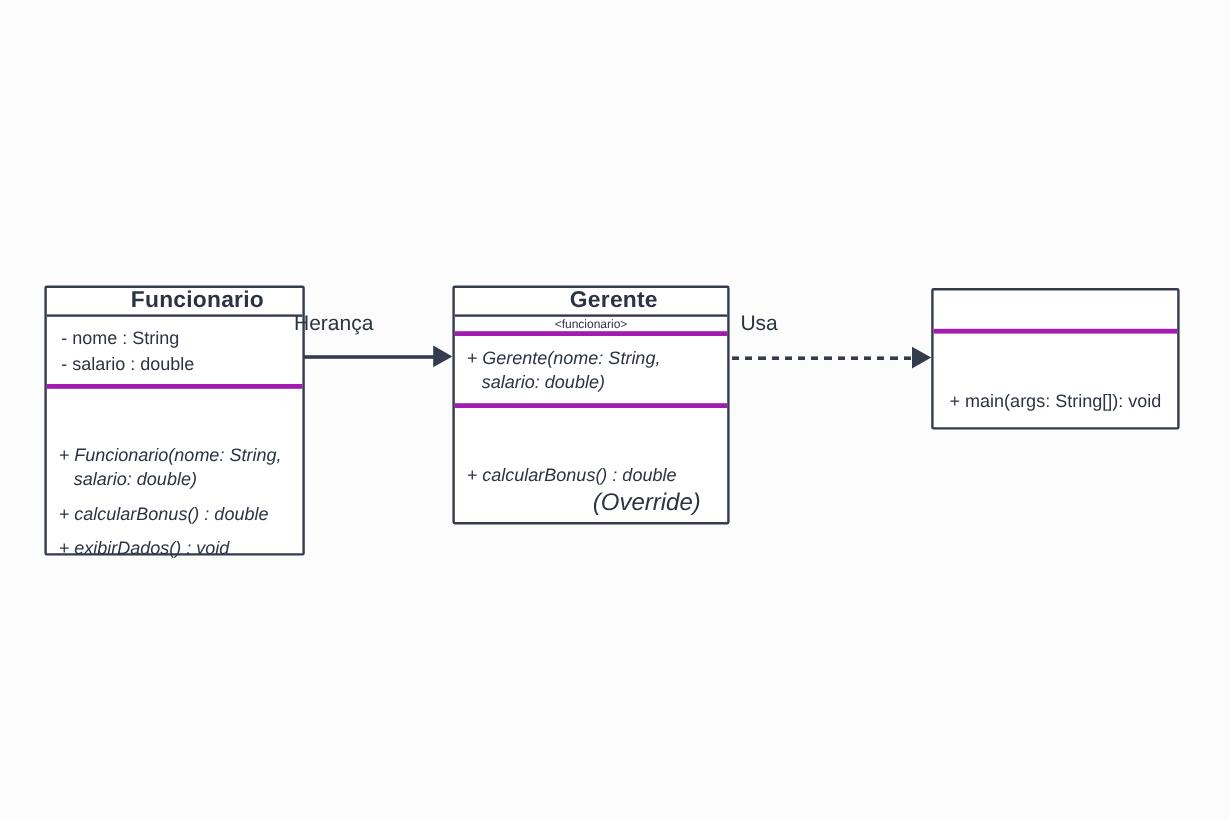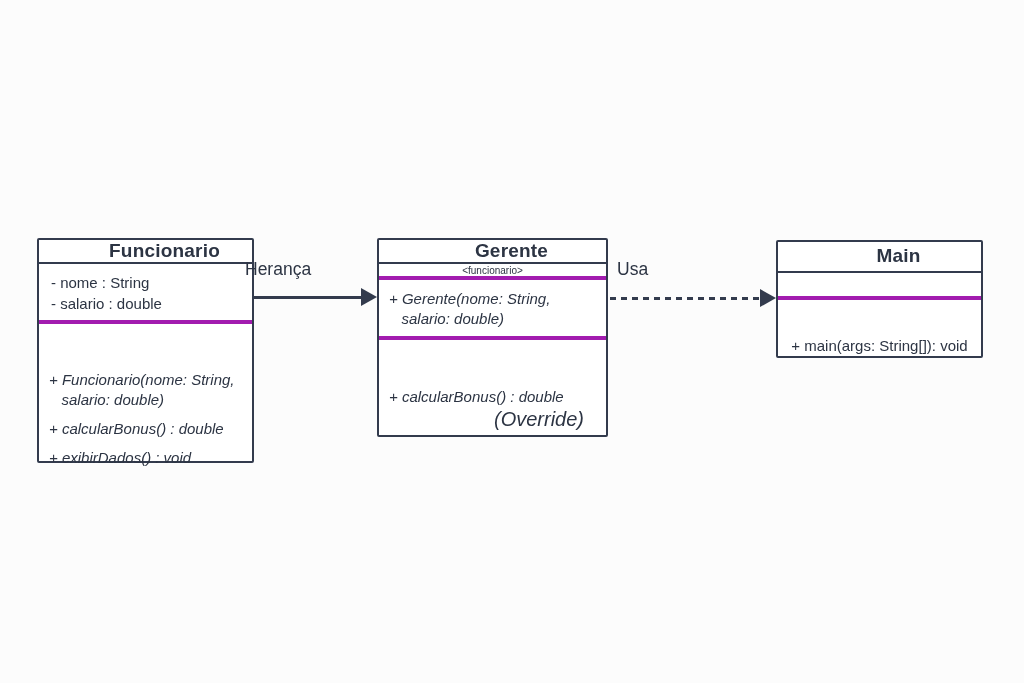--- a/index.html
+++ b/index.html
@@ -123,21 +123,20 @@
       <div class="method-line">+ Gerente(nome: String,
    salario: double)</div>
     </div>
     <div class="cls-section cls-methods" style="flex:1; padding-top:11px;">
       <div class="method-line" style="margin-bottom:2px;">+ calcularBonus() : double</div>
       <div class="annotation-line">(Override)</div>
     </div>
   </div>
 
   <div class="uml-class" style="left:776px; top:240px; width:207px; height:118px;">
-    <div class="cls-title" style="height:42px;">Main</div>
     <div class="cls-section" style="height:36px;"></div>
     <div class="cls-section cls-methods main-method" style="flex:1;">
       <div>+ main(args: String[]): void</div>
     </div>
   </div>
 
   <div class="rel-line-solid" style="left:253px; top:296px; width:111px;"></div>
   <div class="arrowhead" style="left:361px; top:288px;"></div>
   <div class="rel-label" style="left:245px; top:259px;">Herança</div>
 

